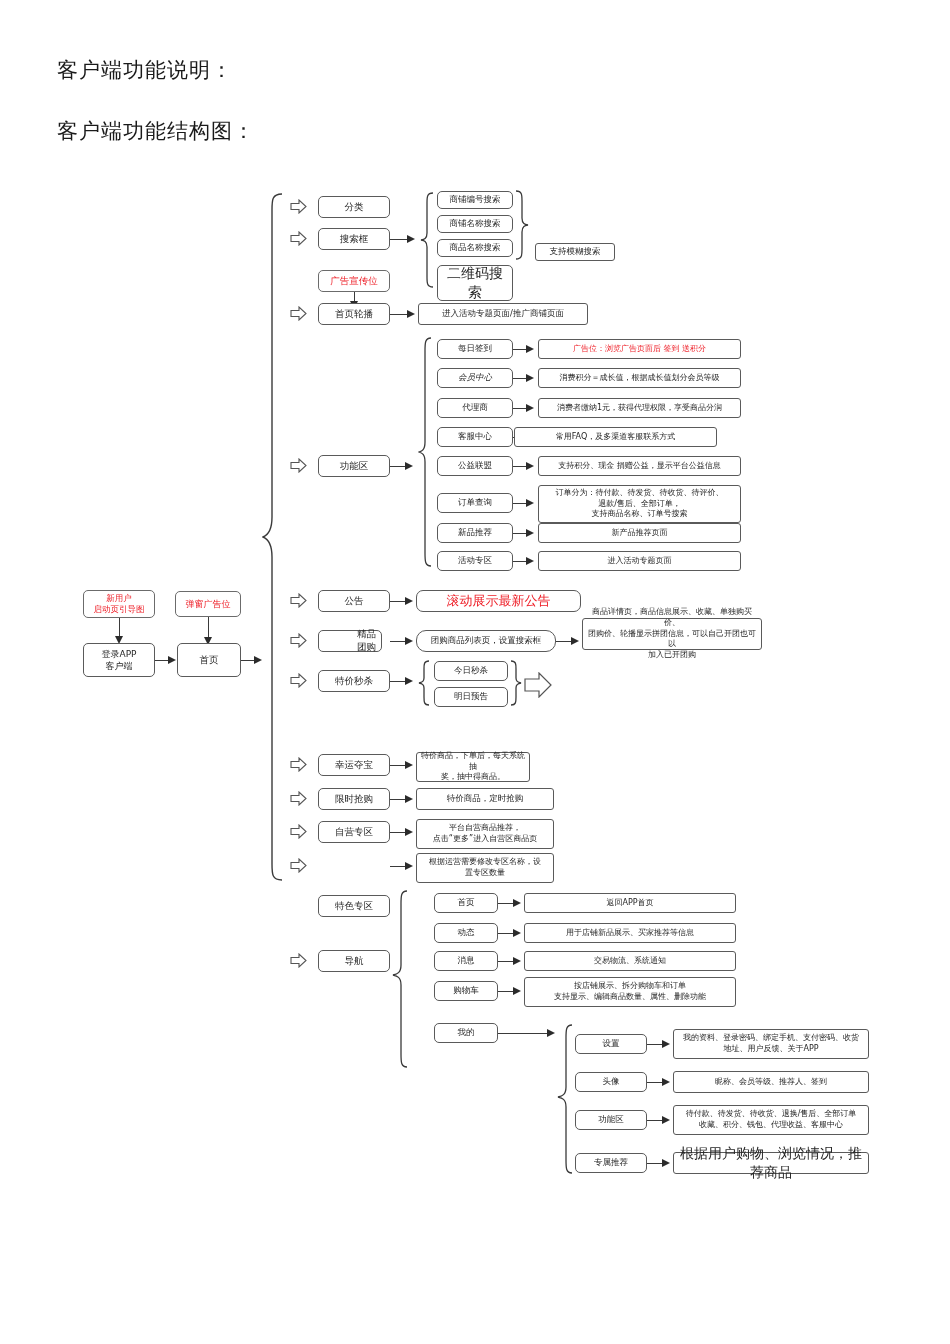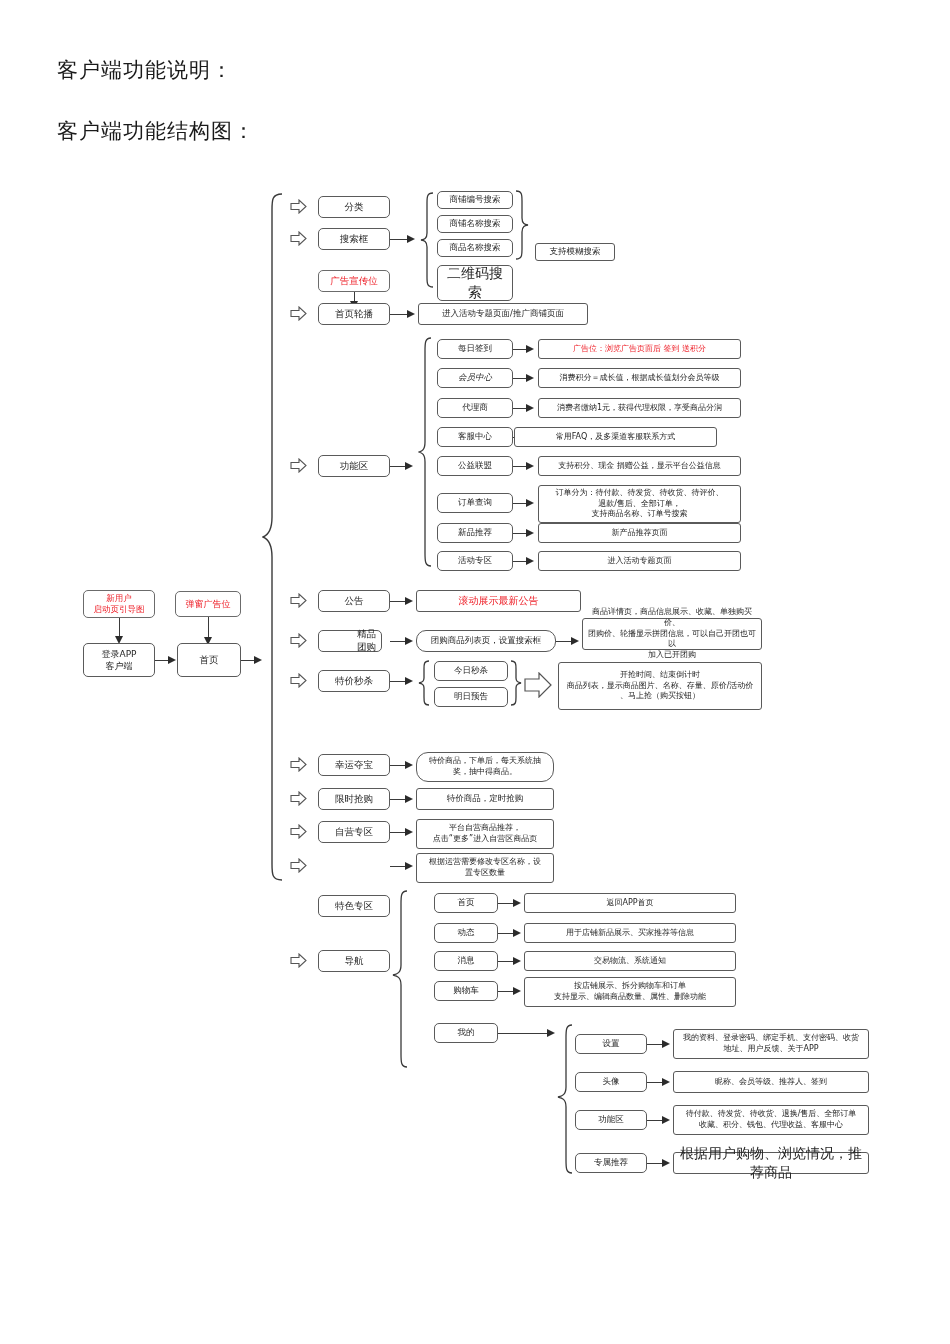--- a/index.html
+++ b/index.html
@@ -183,21 +183,21 @@
   </div>
 
   <div class="chev" style="left:290px;top:593px;">
     <svg width="17" height="15" viewBox="0 0 17 15">
         <path d="M1 4.5 H9 V1 L16 7.5 L9 14 V10.5 H1 Z" fill="#fff" stroke="#555" stroke-width="1.1"></path>
       </svg>
   </div>
   <div class="node" style="left:318px;top:590px;width:72px;height:22px;">公告</div>
   <div class="hline" style="left:390px;top:601px;width:16px;"></div>
   <div class="ahead" style="left:405px;top:596.5px;"></div>
-  <div class="node sq redtext" style="left:416px;top:590px;width:165px;height:22px;font-size:10px;">滚动展示最新公告</div>
+  <div class="node sq redtext" style="left:416px;top:590px;width:165px;height:22px;font-size:13px;border-radius:7px;">滚动展示最新公告</div>
 
   <div class="chev" style="left:290px;top:633px;">
     <svg width="17" height="15" viewBox="0 0 17 15">
         <path d="M1 4.5 H9 V1 L16 7.5 L9 14 V10.5 H1 Z" fill="#fff" stroke="#555" stroke-width="1.1"></path>
       </svg>
   </div>
   <div class="node" style="left:318px;top:630px;width:64px;height:22px;padding-left:36px;">精品团购</div>
   <div class="hline" style="left:390px;top:641px;width:16px;"></div>
   <div class="ahead" style="left:405px;top:636.5px;"></div>
   <div class="node sq" style="left:416px;top:630px;width:140px;height:22px;font-size:8.5px;border-radius:10px;">团购商品列表页，设置搜索框</div>
@@ -228,33 +228,30 @@
       <path d="M1 1 C6 1 6 4 6 9 L6 18 C6 22 8.5 22.5 11 23 C8.5 23.5 6 24 6 28 L6 37 C6 42 6 45 1 45" fill="none" stroke="#3a3a3a" stroke-width="1.3"></path>
     </svg>
   </div>
 
   <div class="bigchev" style="left:524px;top:672px;">
     <svg width="28" height="26" viewBox="0 0 28 26">
         <path d="M1 7 H15 V1 L27 13 L15 25 V19 H1 Z" fill="#fff" stroke="#555" stroke-width="1.2"></path>
       </svg>
   </div>
 
-  <div class="node sq" style="left:558px;top:662px;width:204px;height:48px;font-size:8px;white-space:pre-line;">开抢时间、结束倒计时
-商品列表，显示商品图片、名称、存量、原价/活动价
-、马上抢（购买按钮）</div>
 
   <div class="chev" style="left:290px;top:757px;">
     <svg width="17" height="15" viewBox="0 0 17 15">
         <path d="M1 4.5 H9 V1 L16 7.5 L9 14 V10.5 H1 Z" fill="#fff" stroke="#555" stroke-width="1.1"></path>
       </svg>
   </div>
   <div class="node" style="left:318px;top:754px;width:72px;height:22px;">幸运夺宝</div>
   <div class="hline" style="left:390px;top:765px;width:16px;"></div>
   <div class="ahead" style="left:405px;top:760.5px;"></div>
-  <div class="node sq" style="left:416px;top:752px;width:138px;height:30px;font-size:8px;white-space:pre-line;border-radius:12px;">特价商品，下单后，每天系统抽
+  <div class="node sq" style="left:416px;top:752px;width:114px;height:30px;font-size:8px;white-space:pre-line;">特价商品，下单后，每天系统抽
 奖，抽中得商品。</div>
 
   <div class="chev" style="left:290px;top:791px;">
     <svg width="17" height="15" viewBox="0 0 17 15">
         <path d="M1 4.5 H9 V1 L16 7.5 L9 14 V10.5 H1 Z" fill="#fff" stroke="#555" stroke-width="1.1"></path>
       </svg>
   </div>
   <div class="node" style="left:318px;top:788px;width:72px;height:22px;">限时抢购</div>
   <div class="hline" style="left:390px;top:799px;width:16px;"></div>
   <div class="ahead" style="left:405px;top:794.5px;"></div>

